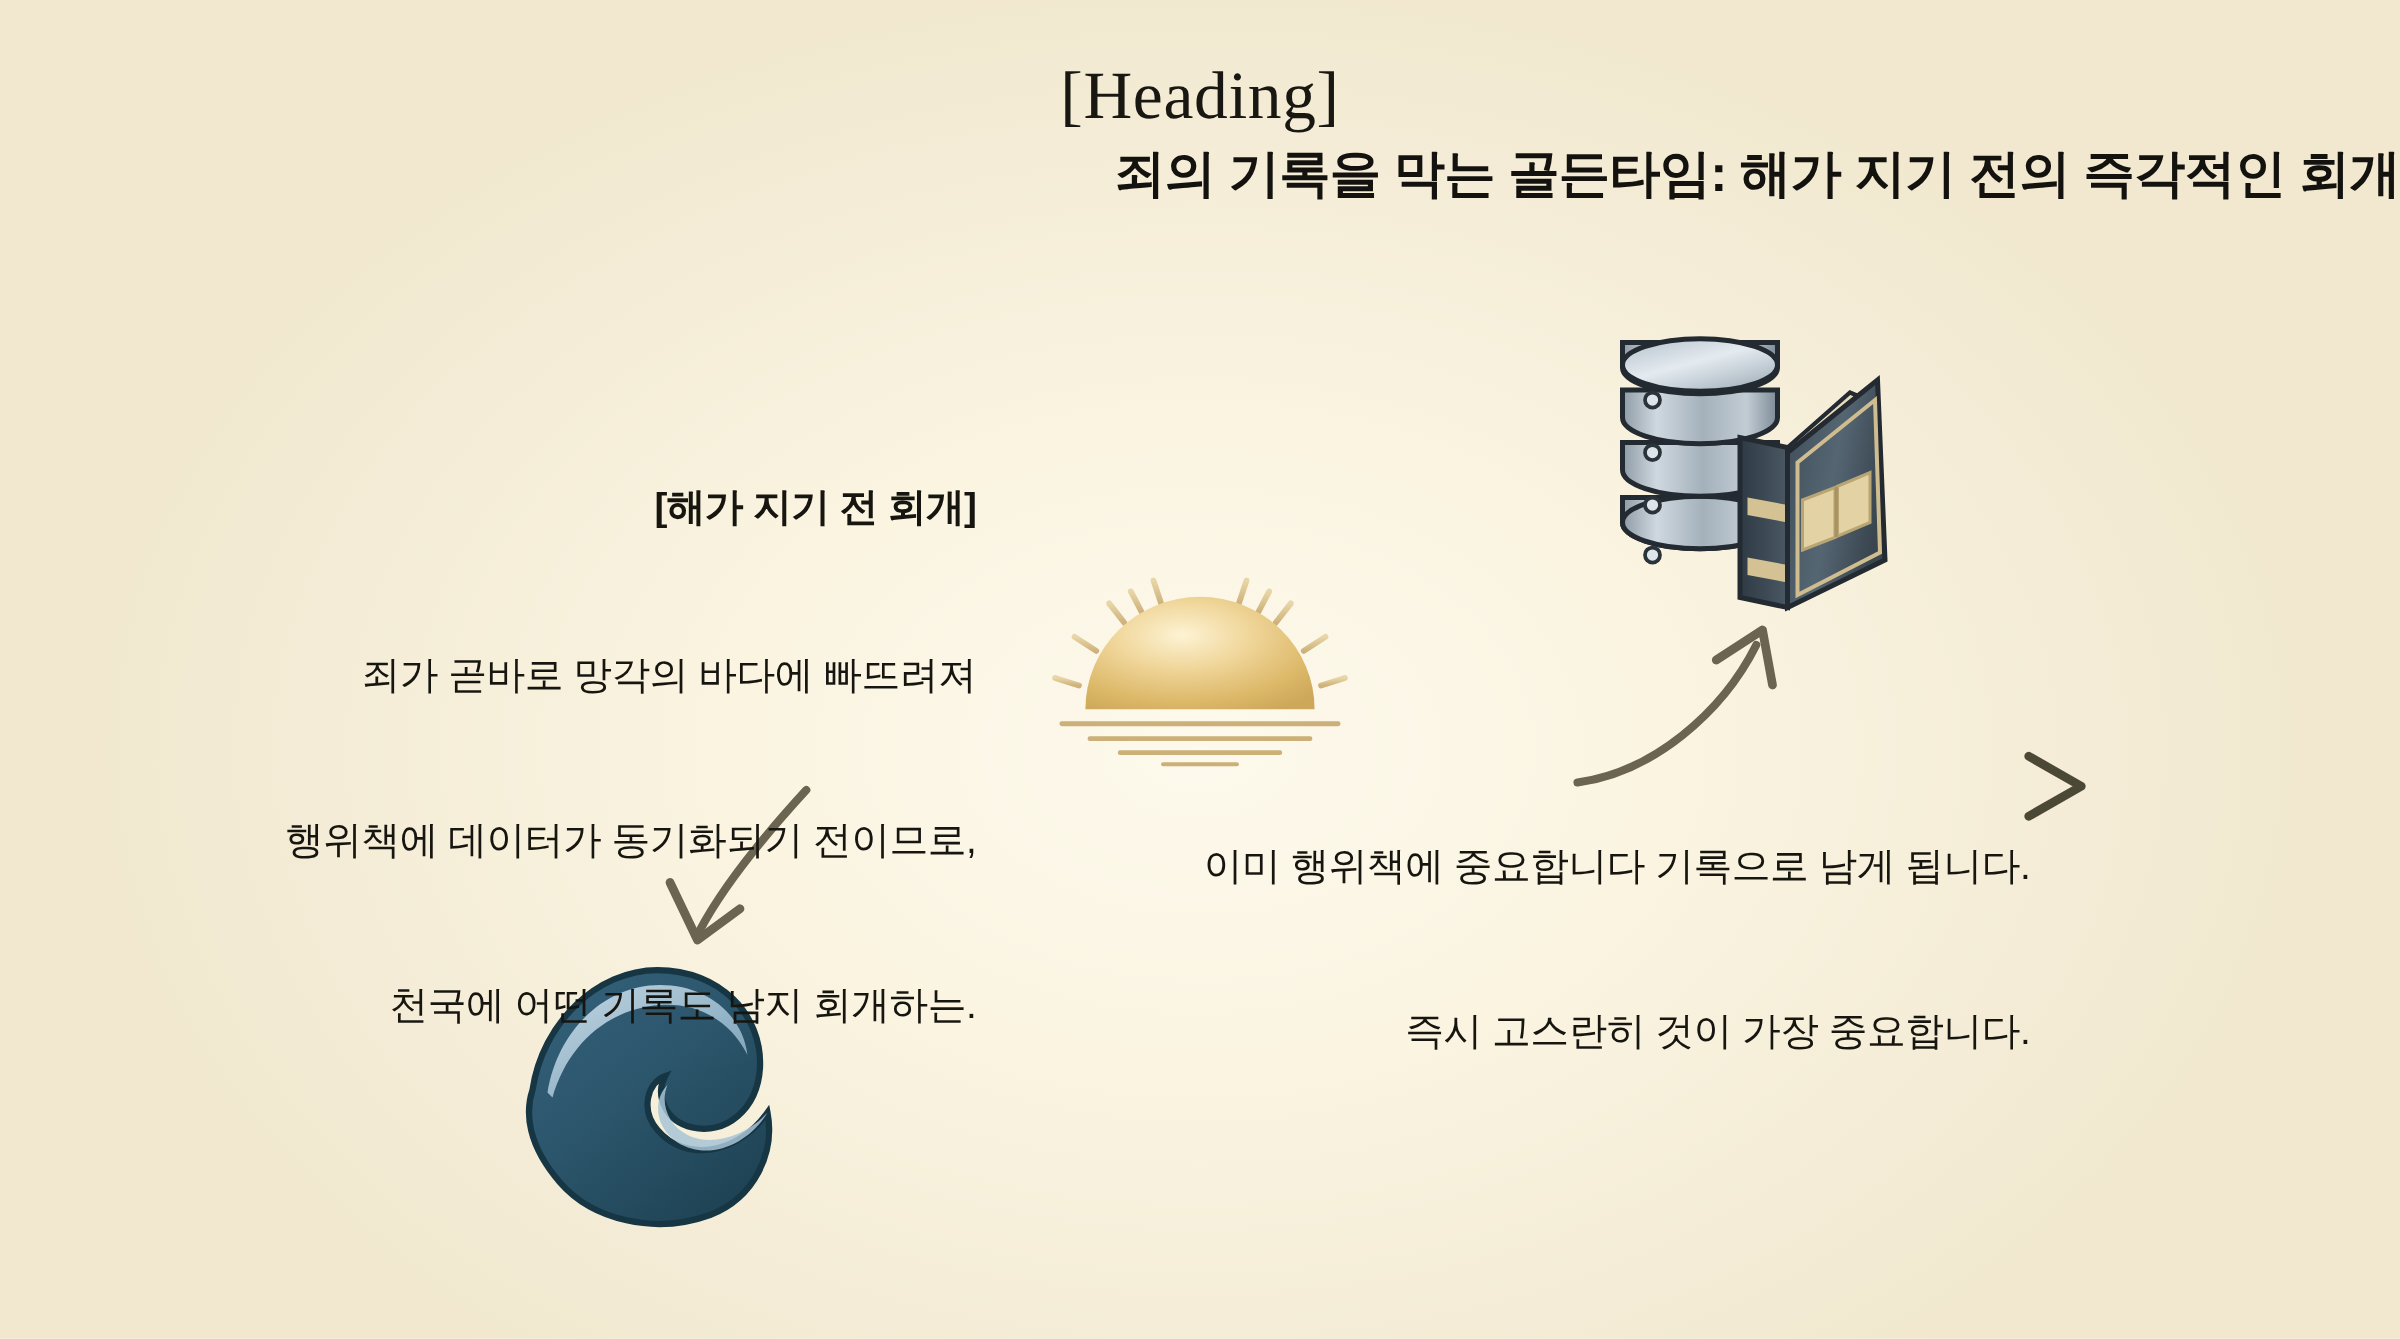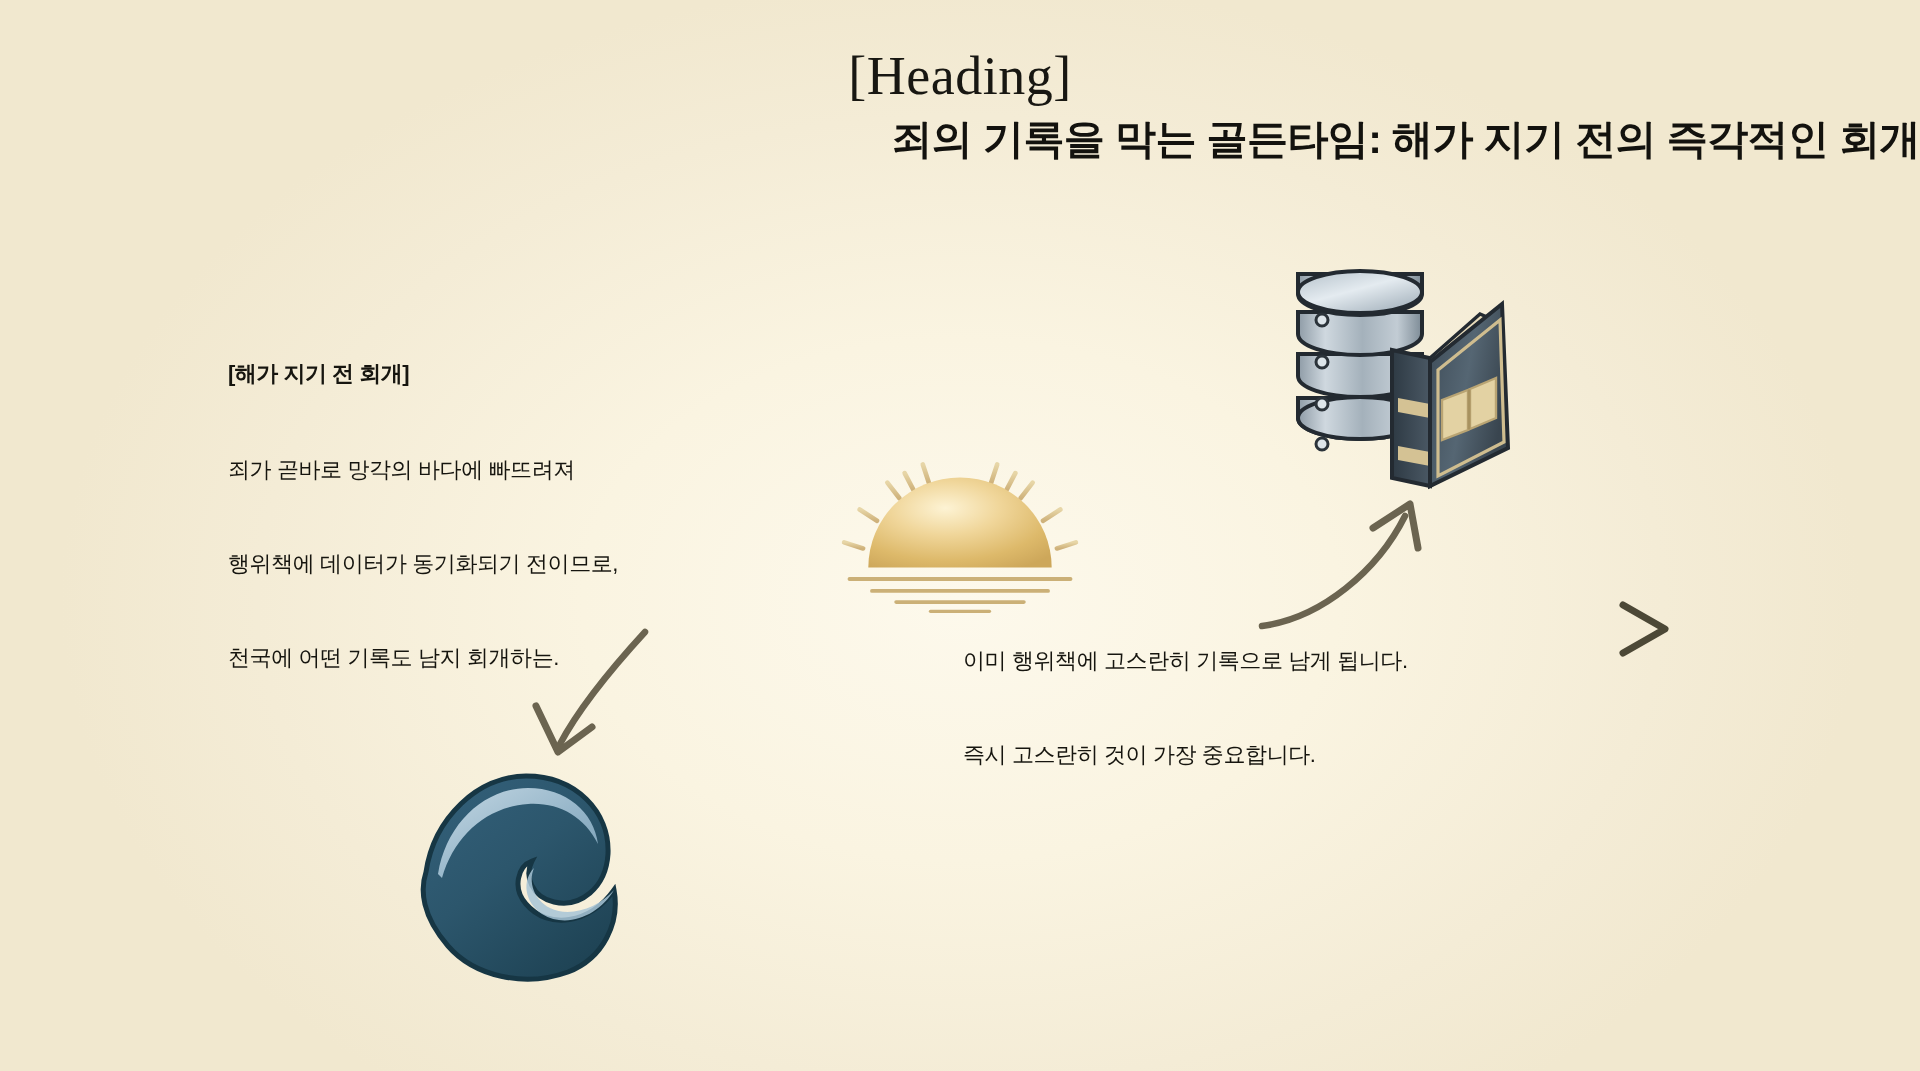--- a/index.html
+++ b/index.html
@@ -51,25 +51,26 @@
     left: 0;
     top: 0;
     width: 1920px;
     height: 1071px;
     pointer-events: none;
   }
 
   
   .note {
     position: absolute;
-    font-size: 22px;
+    font-size: 31px;
     line-height: 1.42;
     color: #16150f;
     white-space: pre;
     letter-spacing: -0.4px;
+    text-align: right;
   }
   .note .note-head {
     display: block;
     font-weight: 700;
     margin-bottom: 2px;
     letter-spacing: -0.5px;
   }
   .note .note-line {
     display: block;
     font-weight: 500;
@@ -267,17 +268,17 @@
   </svg>
 
   <div class="note" id="note-before">
     <span class="note-head">[해가 지기 전 회개]</span>
     <span class="note-line">죄가 곧바로 망각의 바다에 빠뜨려져</span>
     <span class="note-line">행위책에 데이터가 동기화되기 전이므로,</span>
     <span class="note-line">천국에 어떤 기록도 남지 회개하는.</span>
   </div>
 
   <div class="note" id="note-after">
-    <span class="note-line">이미 행위책에 고스란히 기록으로 남게 됩니다.</span>
+    <span class="note-line">이미 행위책에 중요합니다 기록으로 남게 됩니다.</span>
     <span class="note-line">즉시 고스란히 것이 가장 중요합니다.</span>
   </div>
 
 </div>
 
 </body></html>

